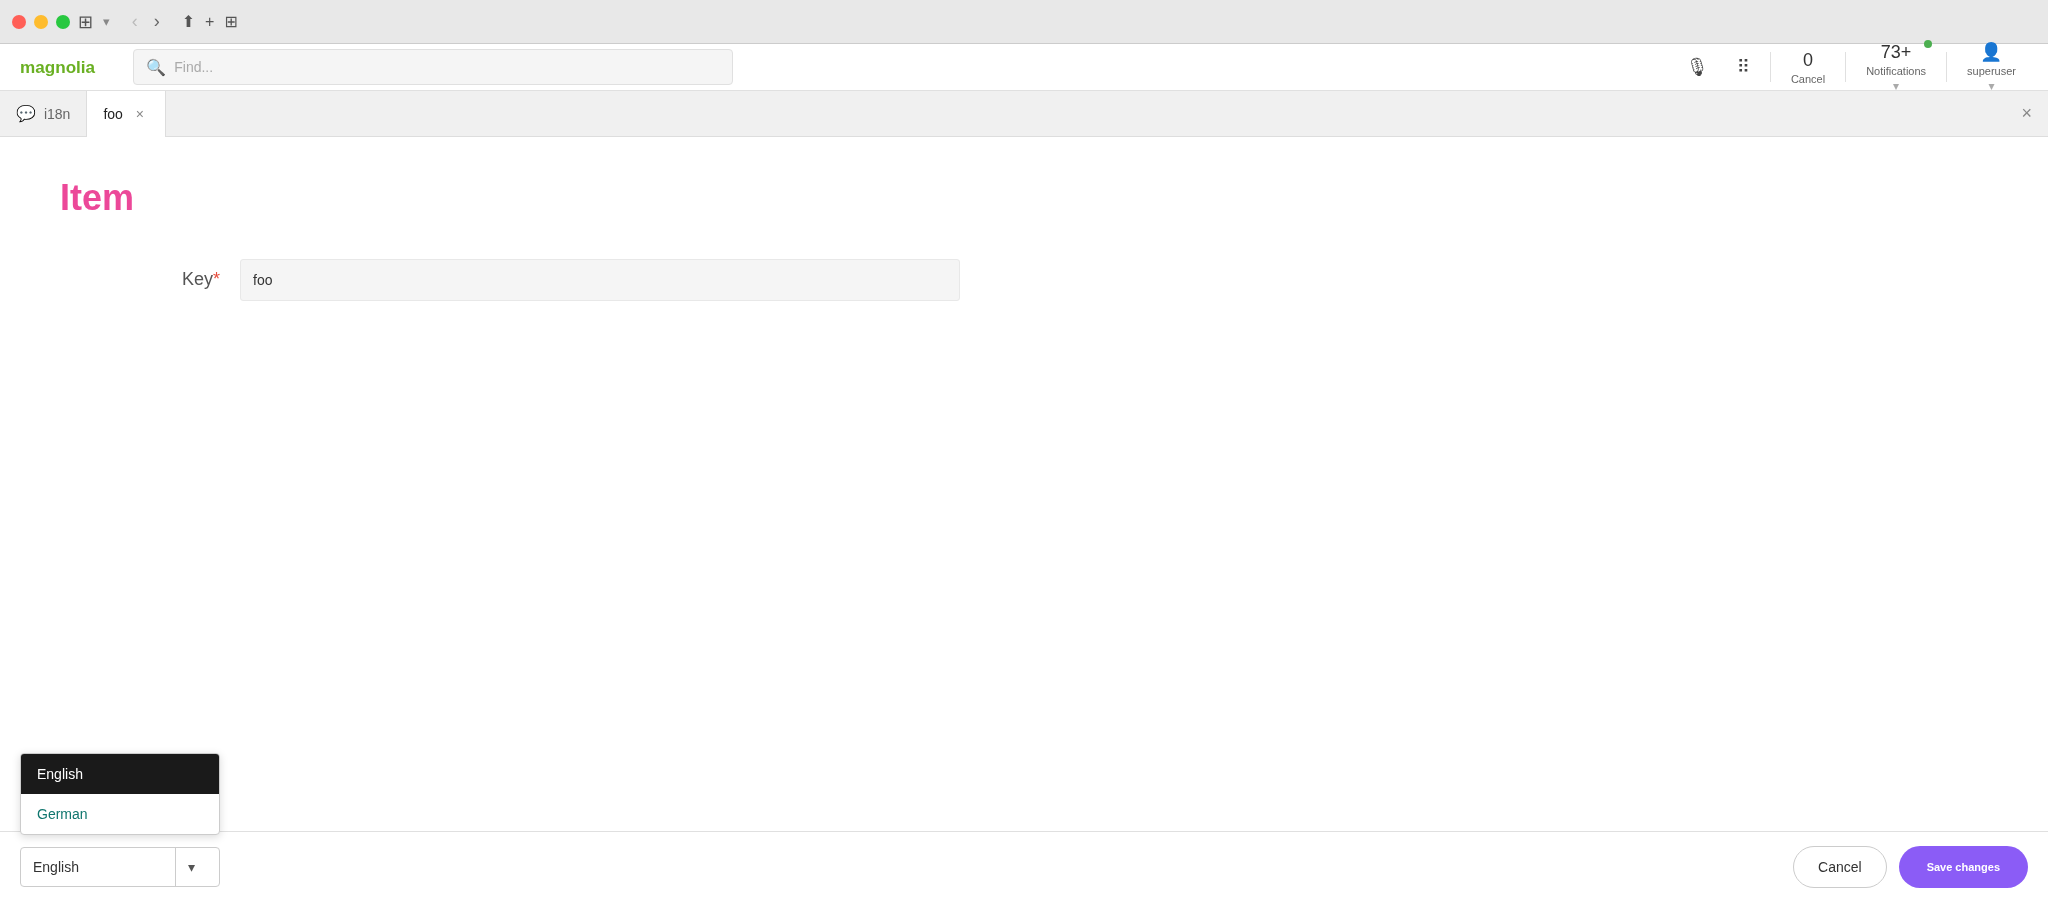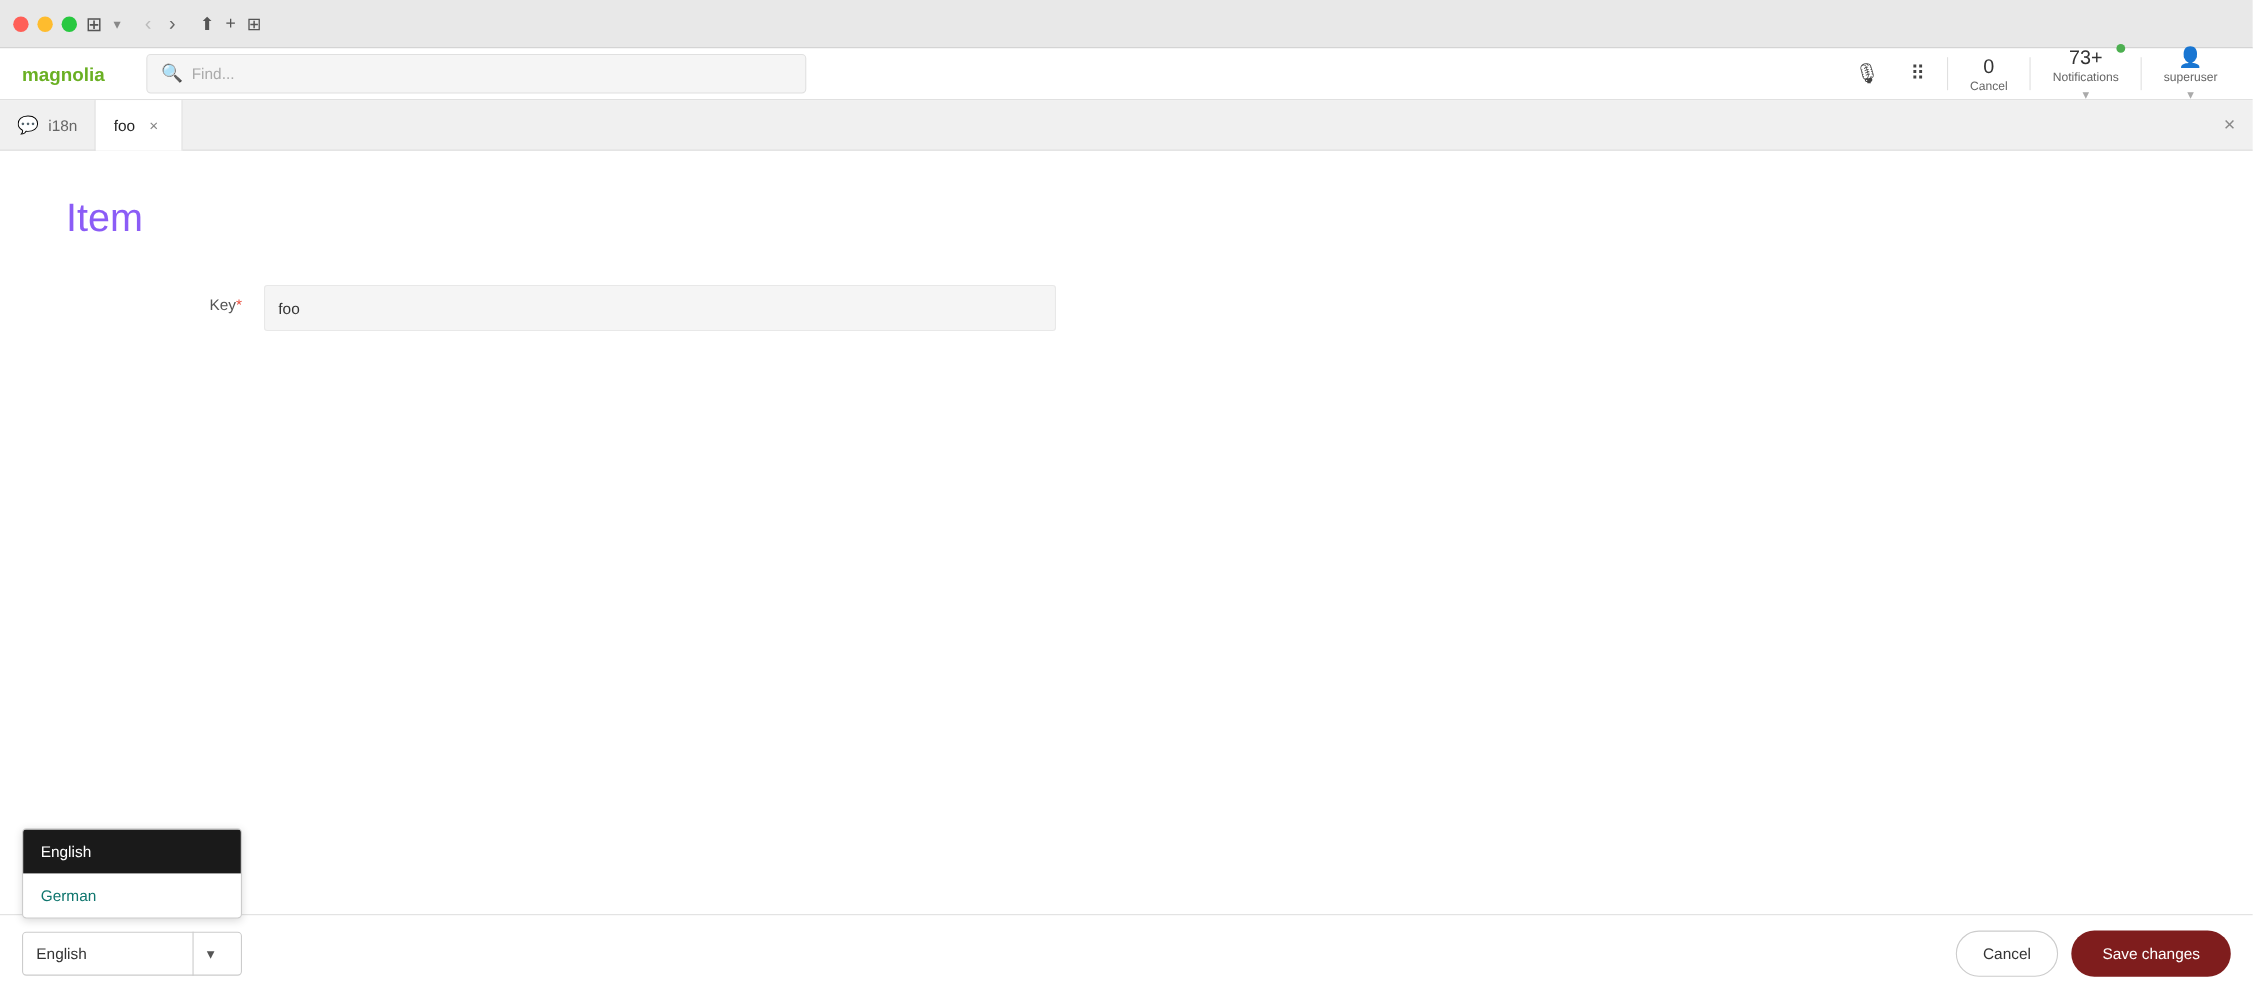--- a/index.html
+++ b/index.html
@@ -149,41 +149,41 @@
       height: calc(914px - 44px - 60px - 46px);
       position: relative;
     }
     .content-area {
       flex: 1;
       padding: 40px 60px 20px;
       overflow-y: auto;
     }
     .page-title {
       font-size: 36px;
-      font-weight: 400;
-      color: #8b5cf6;
+      font-weight: 700;
+      color: #ec4899;
       margin-bottom: 40px;
     }
 
     
     .form-section {
       max-width: 900px;
     }
     .form-row {
       display: flex;
       align-items: flex-start;
       margin-bottom: 8px;
     }
     .form-label {
       width: 180px;
       min-width: 180px;
       padding-top: 10px;
       text-align: right;
       padding-right: 20px;
-      font-size: 14px;
+      font-size: 18px;
       color: #555;
     }
     .form-label .required { color: #e74c3c; }
     .form-input {
       flex: 1;
       height: 42px;
       background: #f5f5f5;
       border: 1px solid #e8e8e8;
       border-radius: 3px;
       padding: 0 12px;
@@ -270,26 +270,26 @@
       background: #fff;
       border: 1px solid #ccc;
       border-radius: 22px;
       font-size: 14px;
       color: #333;
       cursor: pointer;
     }
     .btn-save {
       height: 42px;
       padding: 0 28px;
-      background: #7f1d1d;
+      background: #8b5cf6;
       border: none;
       border-radius: 22px;
-      font-size: 14px;
+      font-size: 11px;
       color: #fff;
-      font-weight: 400;
+      font-weight: 700;
       cursor: pointer;
     }
   </style>
 </head>
 <body>
 
 <div class="titlebar">
   <div class="traffic-light">
     <button class="tl-btn tl-close"></button>
     <button class="tl-btn tl-min"></button>

